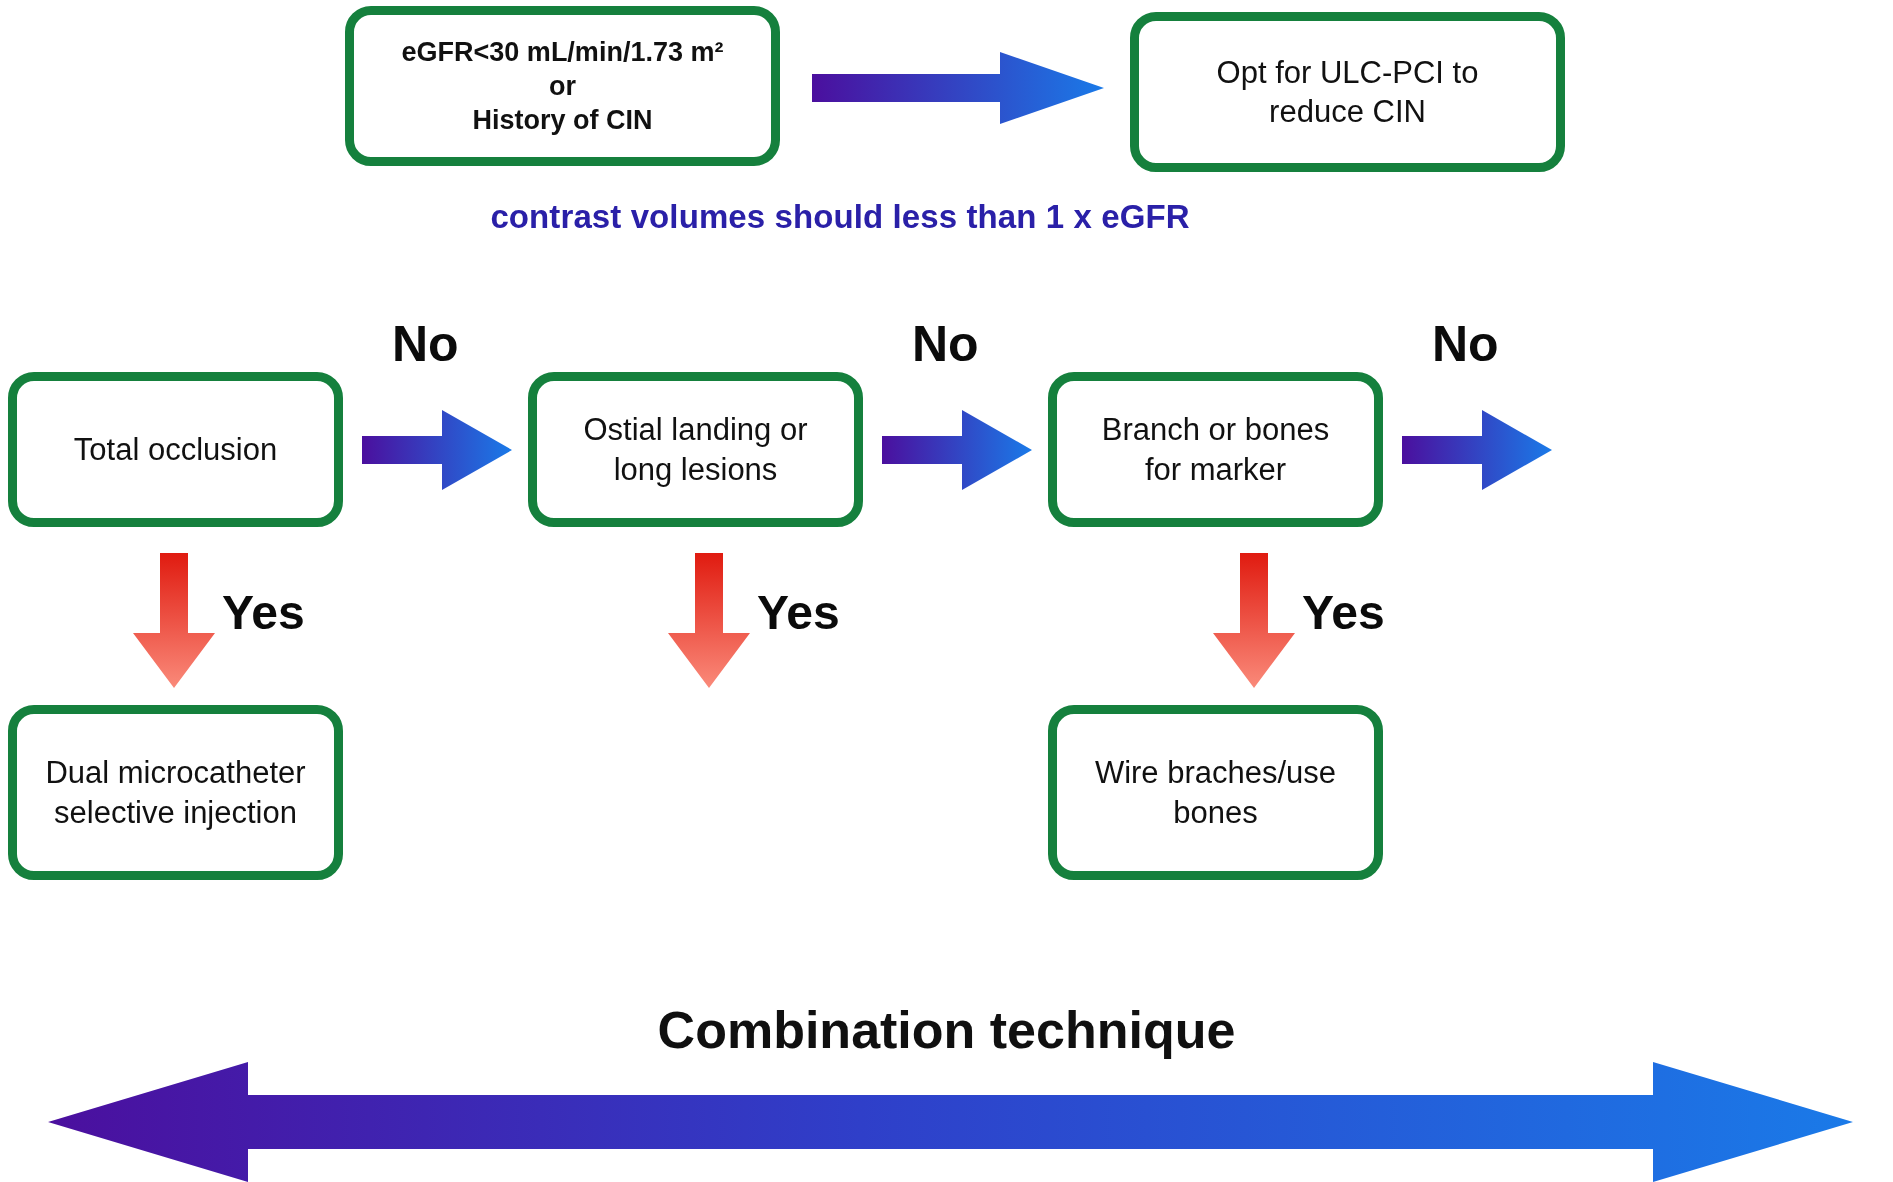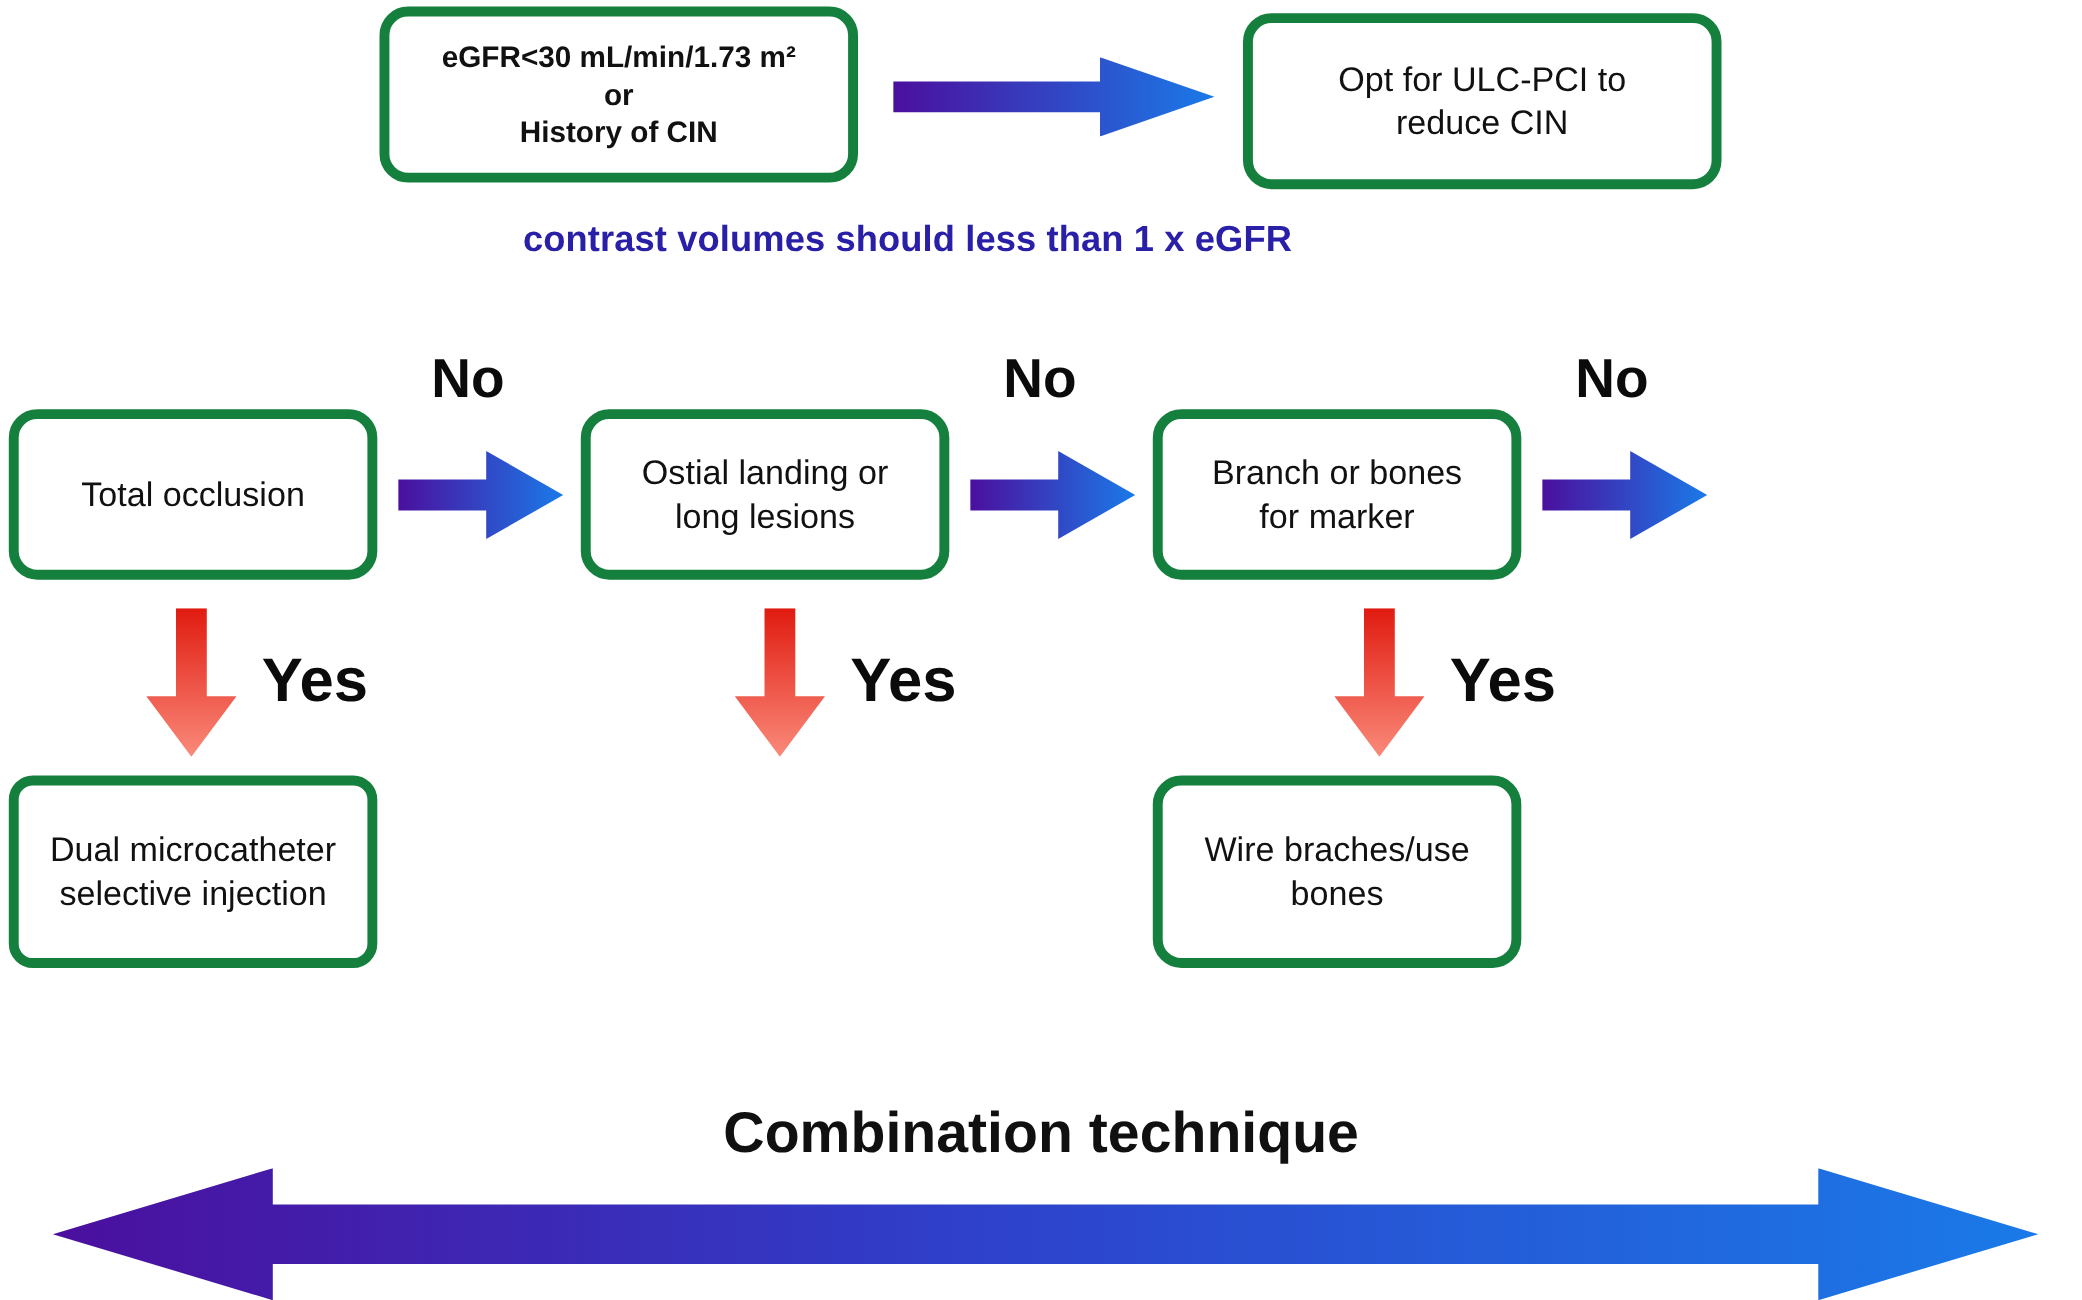--- a/index.html
+++ b/index.html
@@ -39,28 +39,28 @@
   .node.n-top-left   { left: 345px;  top: 6px;   width: 435px; height: 160px; font-size: 27px; font-weight: 700; }
   .node.n-top-right  { left: 1130px; top: 12px;   width: 435px; height: 160px; font-size: 31px; font-weight: 400; }
 
   .node.n-r2         { top: 372px; height: 155px; font-size: 31px; font-weight: 400; }
   .node.n-r2-a { left: 8px;    width: 335px; }
   .node.n-r2-b { left: 528px;  width: 335px; }
   .node.n-r2-c { left: 1048px; width: 335px; }
   .node.n-r2-d { left: 1573px; width: 320px; }
 
   .node.n-r3         { top: 705px; height: 175px; font-size: 31px; font-weight: 400; }
-  .node.n-r3-a { left: 8px;    width: 335px; border-radius: 22px; }
+  .node.n-r3-a { left: 8px;    width: 335px; }
   .node.n-r3-b { left: 528px;  width: 335px; }
   .node.n-r3-c { left: 1048px; width: 335px; }
 
   
   .caption {
     position: absolute;
-    left: 0;
+    left: 15px;
     top: 198px;
     width: 1650px;
     text-align: center;
     font-size: 33px;
     font-weight: 700;
     color: #2a20a8;
     letter-spacing: .1px;
   }
 
   
@@ -92,25 +92,24 @@
     font-weight: 700;
     color: #0b0b0b;
     top: 315px;
   }
   .label-no.no1 { left: 392px; }
   .label-no.no2 { left: 912px; }
   .label-no.no3 { left: 1432px; }
 
   .label-yes {
     position: absolute;
-    font-size: 56px;
+    font-size: 48px;
     font-weight: 700;
     color: #0b0b0b;
     top: 585px;
-    margin-left: 16px;
   }
   .label-yes.y1 { left: 222px; }
   .label-yes.y2 { left: 757px; }
   .label-yes.y3 { left: 1302px; }
 
   
   .banner-title {
     position: absolute;
     left: 0;
     top: 1000px;

